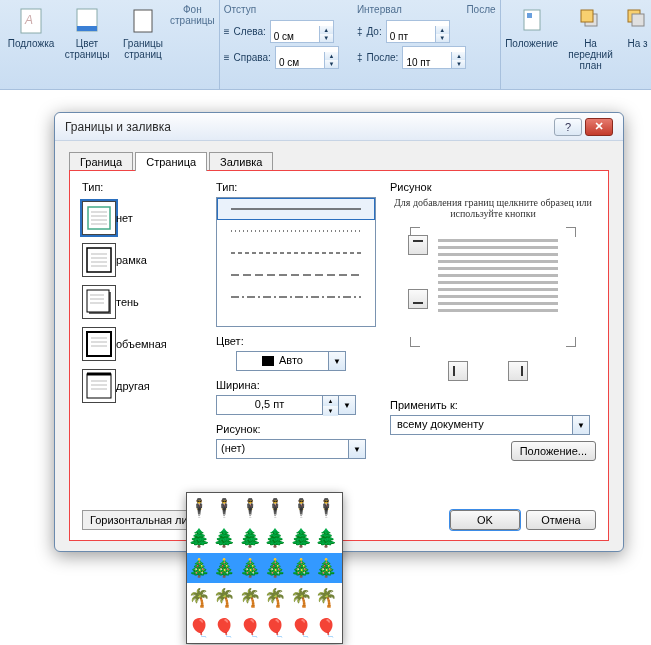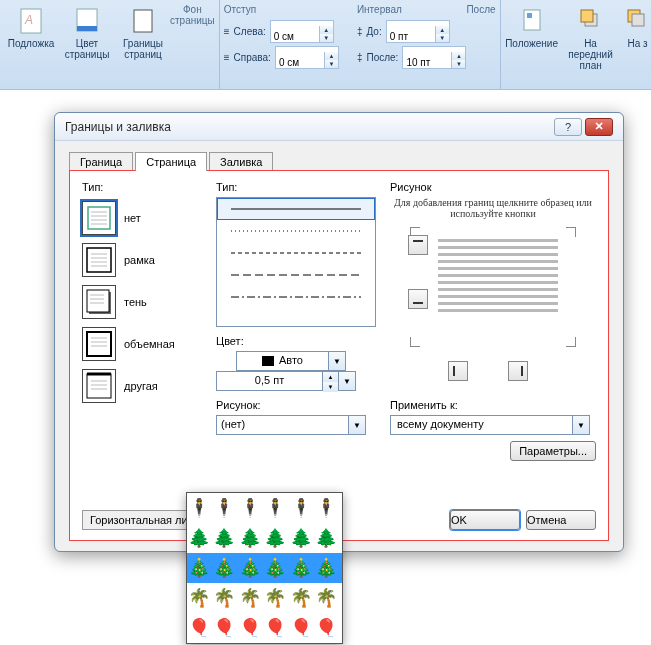--- a/index.html
+++ b/index.html
@@ -137,21 +137,21 @@
   }
 
   .col { display: flex; flex-direction: column; }
   .col-left { width: 120px; }
   .col-mid { width: 160px; }
   .col-right { flex: 1; }
 
   .field-label { font-size: 11px; margin-bottom: 4px; }
 
   .type-item {
-    display: flex; align-items: center; gap: 8px;
+    display: flex; align-items: center; 
     height: 42px; cursor: pointer;
   }
   .type-icon {
     width: 34px; height: 34px; border: 1px solid #444;
     background: #fff; display: flex; align-items: center; justify-content: center;
   }
   .type-selected .type-icon { outline: 2px solid #2a6fbf; }
 
   .line-list {
     border: 1px solid #7a93b0; height: 130px; overflow-y: auto;
@@ -215,21 +215,21 @@
   .bottom-row {
     position:absolute; left:12px; right:12px; bottom:10px;
     display:flex; justify-content:space-between; align-items:flex-end;
   }
   .link-hline {
     font-size:11px; border:1px solid #9a9a9a; padding:3px 7px;
     background:#f0f0f0; cursor:pointer;
   }
   .dlg-buttons { display:flex; gap:6px; }
   .dlg-btn {
-    min-width:70px; padding:3px 0; text-align:left;
+    min-width:70px; padding:3px 0; text-align:center;
     border:1px solid #7a7a7a; border-radius:3px;
     background:linear-gradient(#fafafa,#e2e2e2);
     font-size:11px; cursor:pointer;
   }
   .dlg-btn.default { box-shadow:0 0 0 1px #3b8be6; }
 
   .apply-combo { width:200px; }
   .params-btn {
     align-self:flex-end; margin-top:6px;
     border:1px solid #7a7a7a; border-radius:3px;
@@ -494,20 +494,21 @@
             </svg>
           </div>
       </div>
 
       <div class="field-label" style="margin-top:8px">Цвет:</div>
       <div class="combo color-combo" style="width:110px;margin-left:20px">
         <div class="val">Авто</div>
         <div class="cbtn">▼</div>
       </div>
 
+      <div class="field-label" style="margin-top:8px">Ширина:</div>
       <div class="combo width-combo" style="width:140px">
         <div class="val">0,5 пт</div>
         <div class="spin-arrows">
             <div>▲</div>
             <div>▼</div>
           </div>
         <div class="cbtn">▼</div>
       </div>
 
       <div class="field-label" style="margin-top:8px">Рисунок:</div>
@@ -560,21 +561,21 @@
               <line x1="11" y1="2" x2="11" y2="12" stroke="#333" stroke-width="2"></line>
             </svg>
           </div>
       </div>
 
       <div class="field-label" style="margin-top:22px">Применить к:</div>
       <div class="combo apply-combo">
         <div class="val" style="text-align:left;padding-left:6px">всему документу</div>
         <div class="cbtn">▼</div>
       </div>
-      <div class="params-btn">Параметры...</div>
+      <div class="params-btn">Положение...</div>
     </div>
 
     <div class="bottom-row">
       <div class="link-hline">Горизонтальная линия...</div>
       <div class="dlg-buttons">
         <div class="dlg-btn default">OK</div>
         <div class="dlg-btn">Отмена</div>
       </div>
     </div>
   </div>

